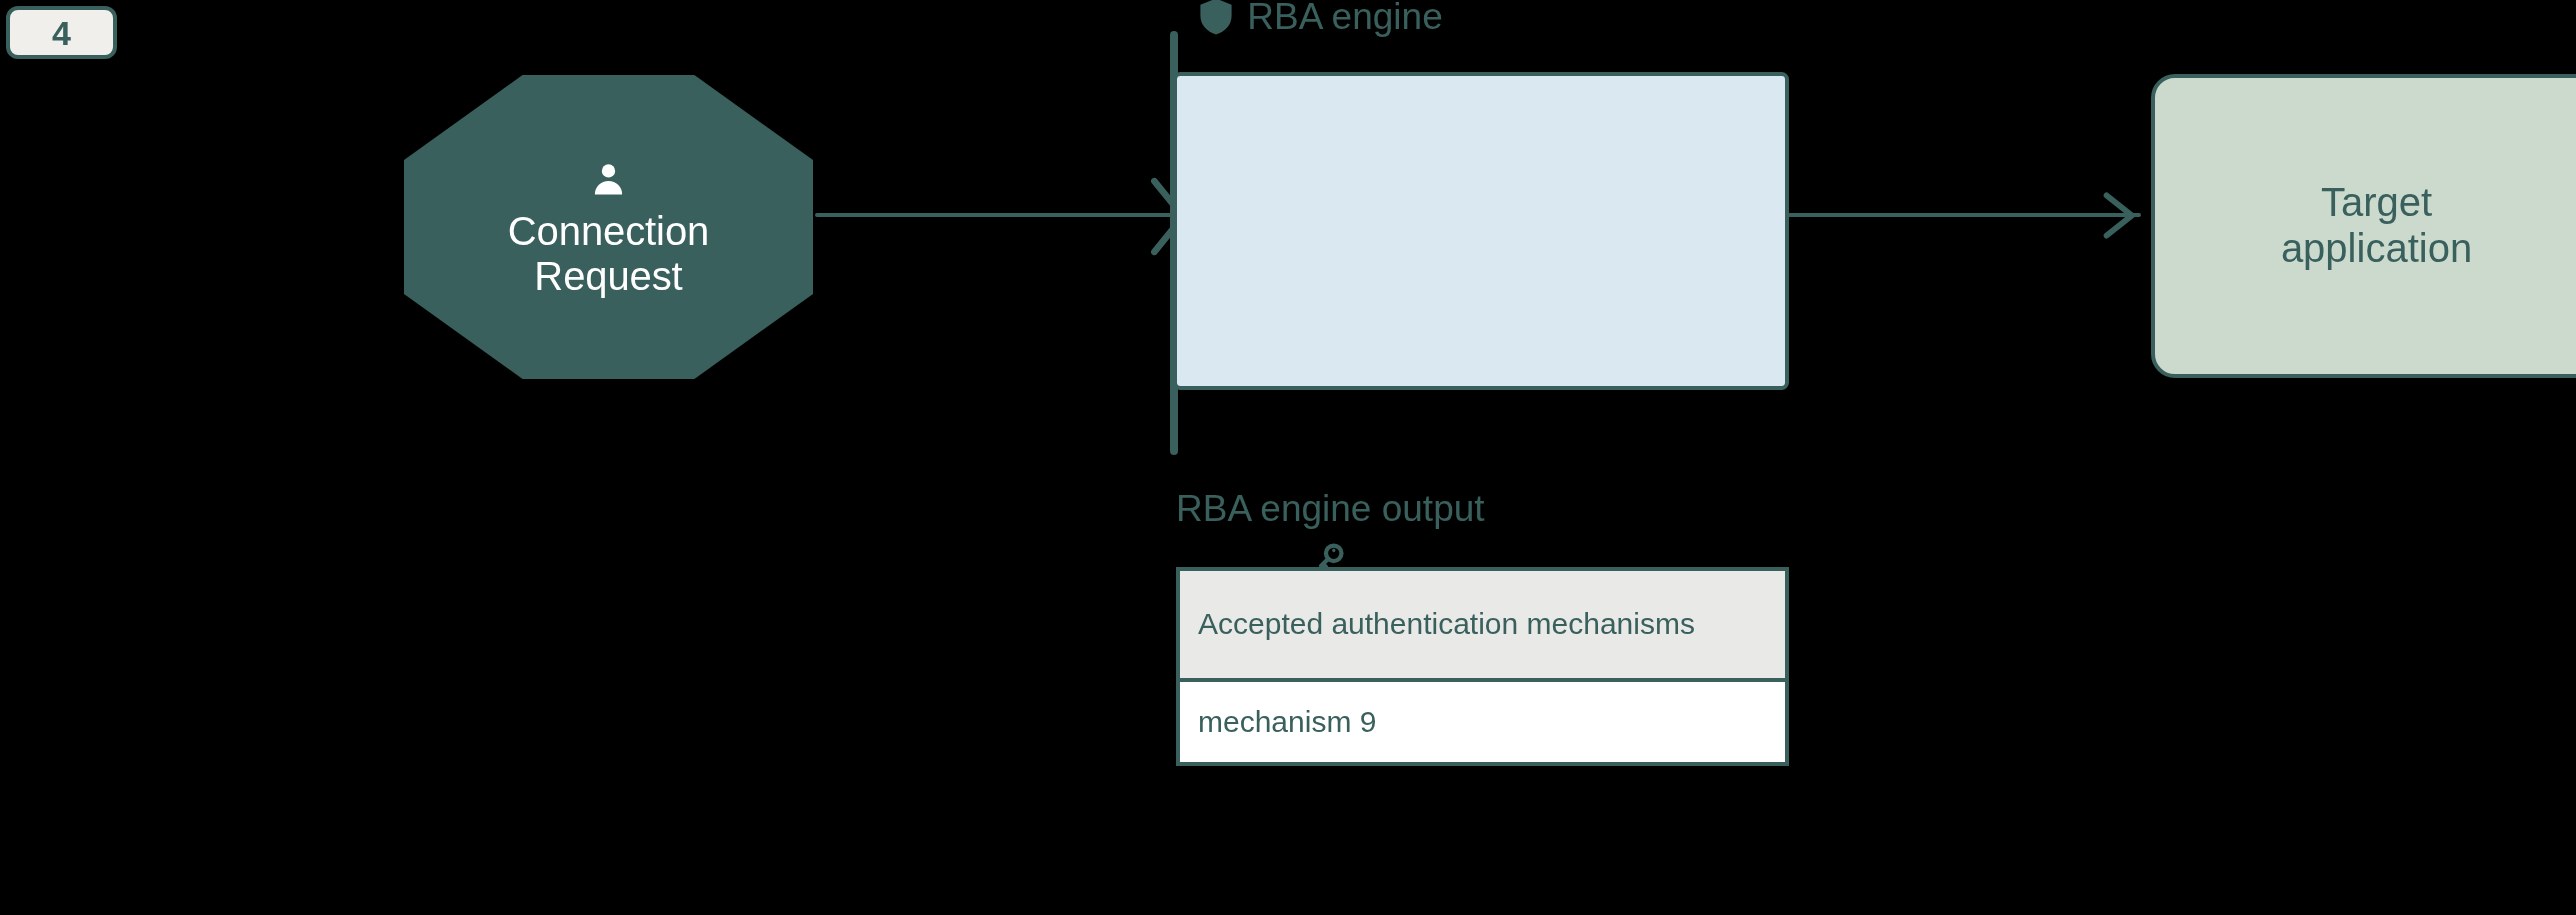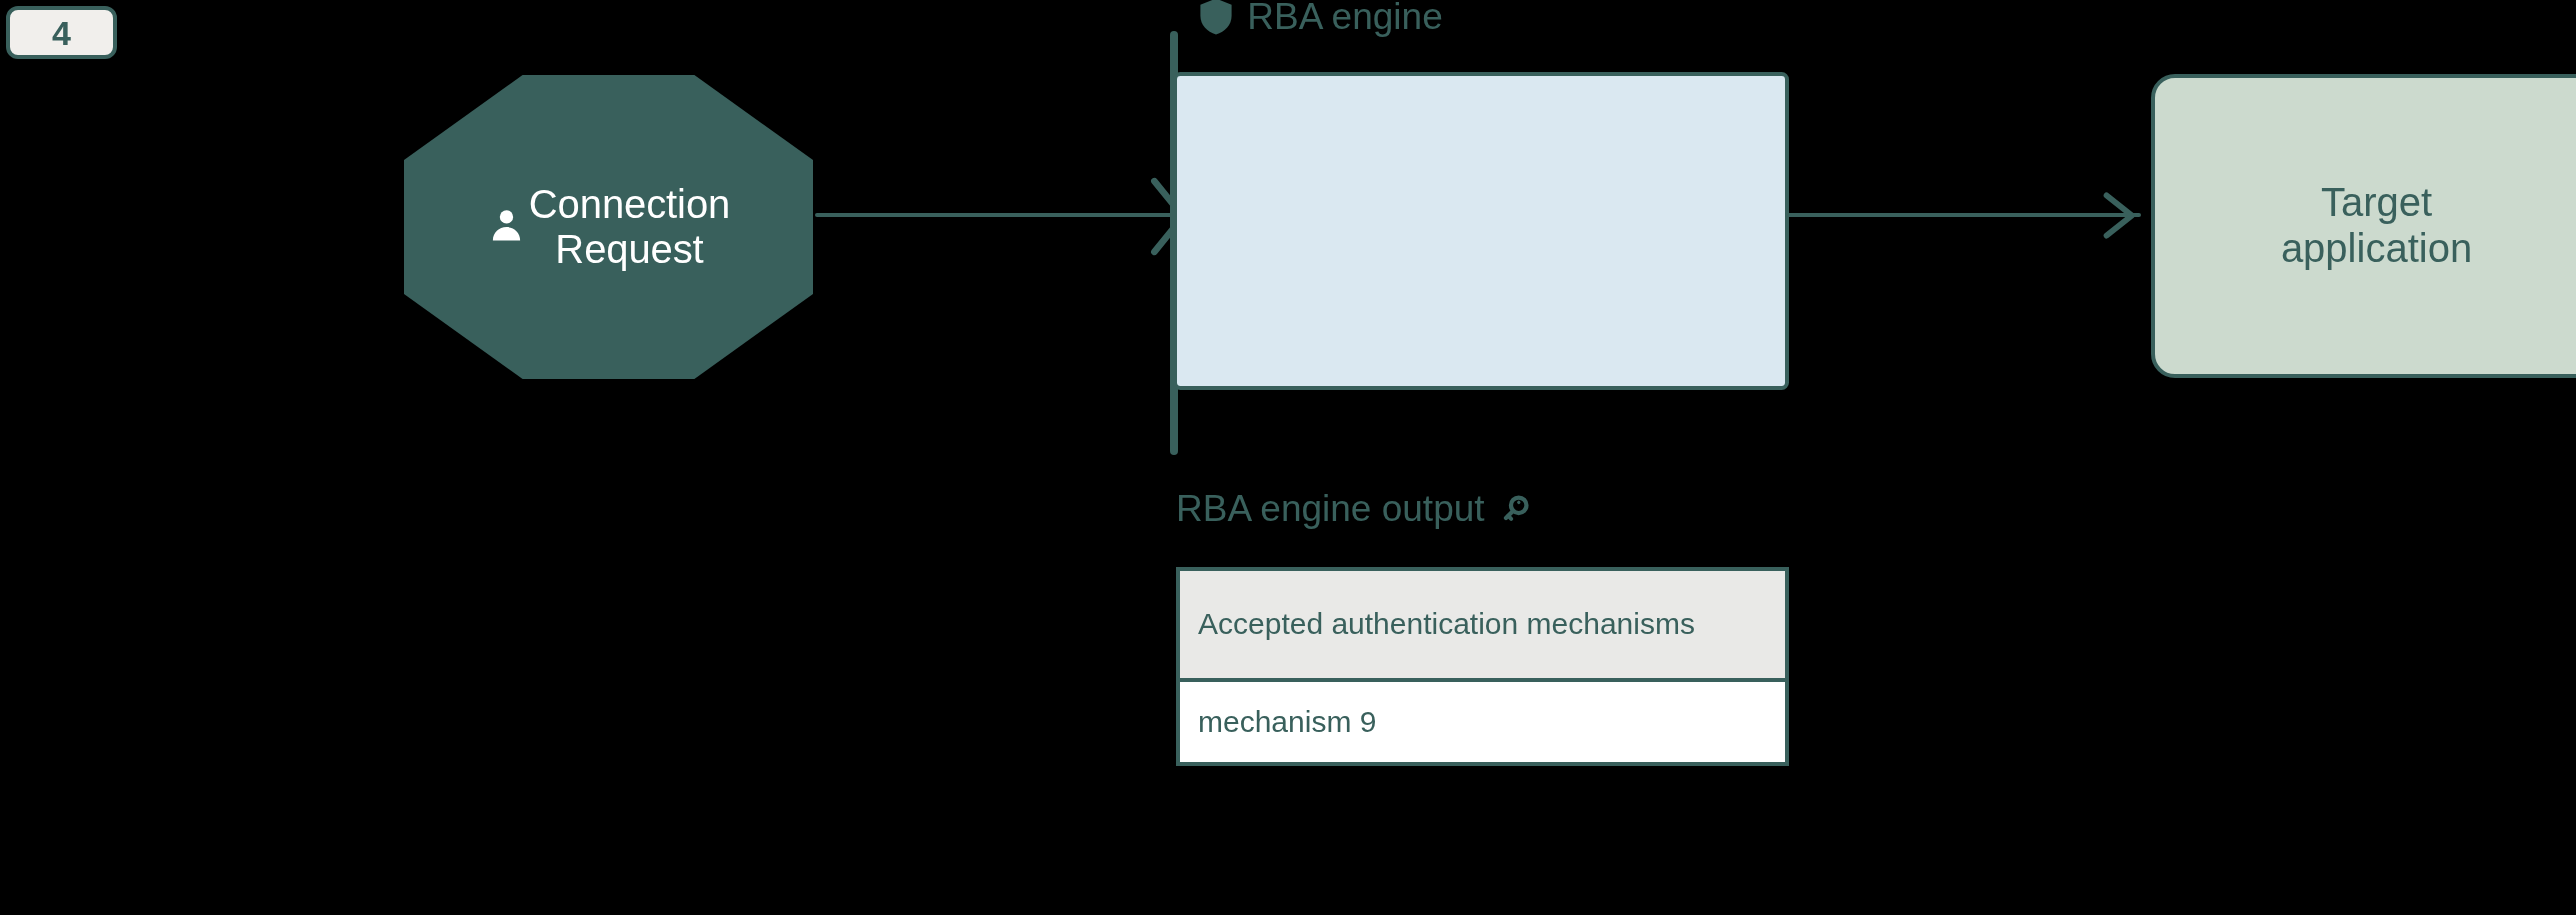--- a/index.html
+++ b/index.html
@@ -23,21 +23,21 @@
   .step-badge-num{
     font-size:34px; font-weight:bold; color:#39605c; line-height:1;
   }
 
   
   .octagon{
     position:absolute; left:404px; top:75px;
     width:409px; height:304px;
     background:#39605c;
     clip-path:polygon(29% 0%, 71% 0%, 100% 28%, 100% 72%, 71% 100%, 29% 100%, 0% 72%, 0% 28%);
-    display:flex; flex-direction:row;
+    display:flex; flex-direction:column;
     align-items:center; justify-content:center;
     gap:3px;
   }
   .octagon-icon{ display:block; width:39px; height:46px; margin-bottom:4.4px; }
   .octagon-label{
     color:#ffffff; font-size:40px; line-height:1.12;
     text-align:center; letter-spacing:-0.1px;
   }
 
   
@@ -81,21 +81,21 @@
     display:flex; align-items:center; justify-content:center;
   }
   .target-label{
     color:#39605c; font-size:40px; line-height:1.14;
     text-align:center;
   }
 
   
   .output-header{
     position:absolute; left:1176px; top:490px;
-    display:flex; align-items:center; gap:15px;
+    display:flex; align-items:center; gap:15px;flex-direction:column;
   }
   .output-title{
     color:#39605c; font-size:37px; line-height:1; white-space:nowrap;
   }
   .key-icon{ display:block; width:30px; height:30px; }
 
   .output-table{
     position:absolute; left:1176px; top:567px;
     width:613px;
     border:4.4px solid #39605c;

